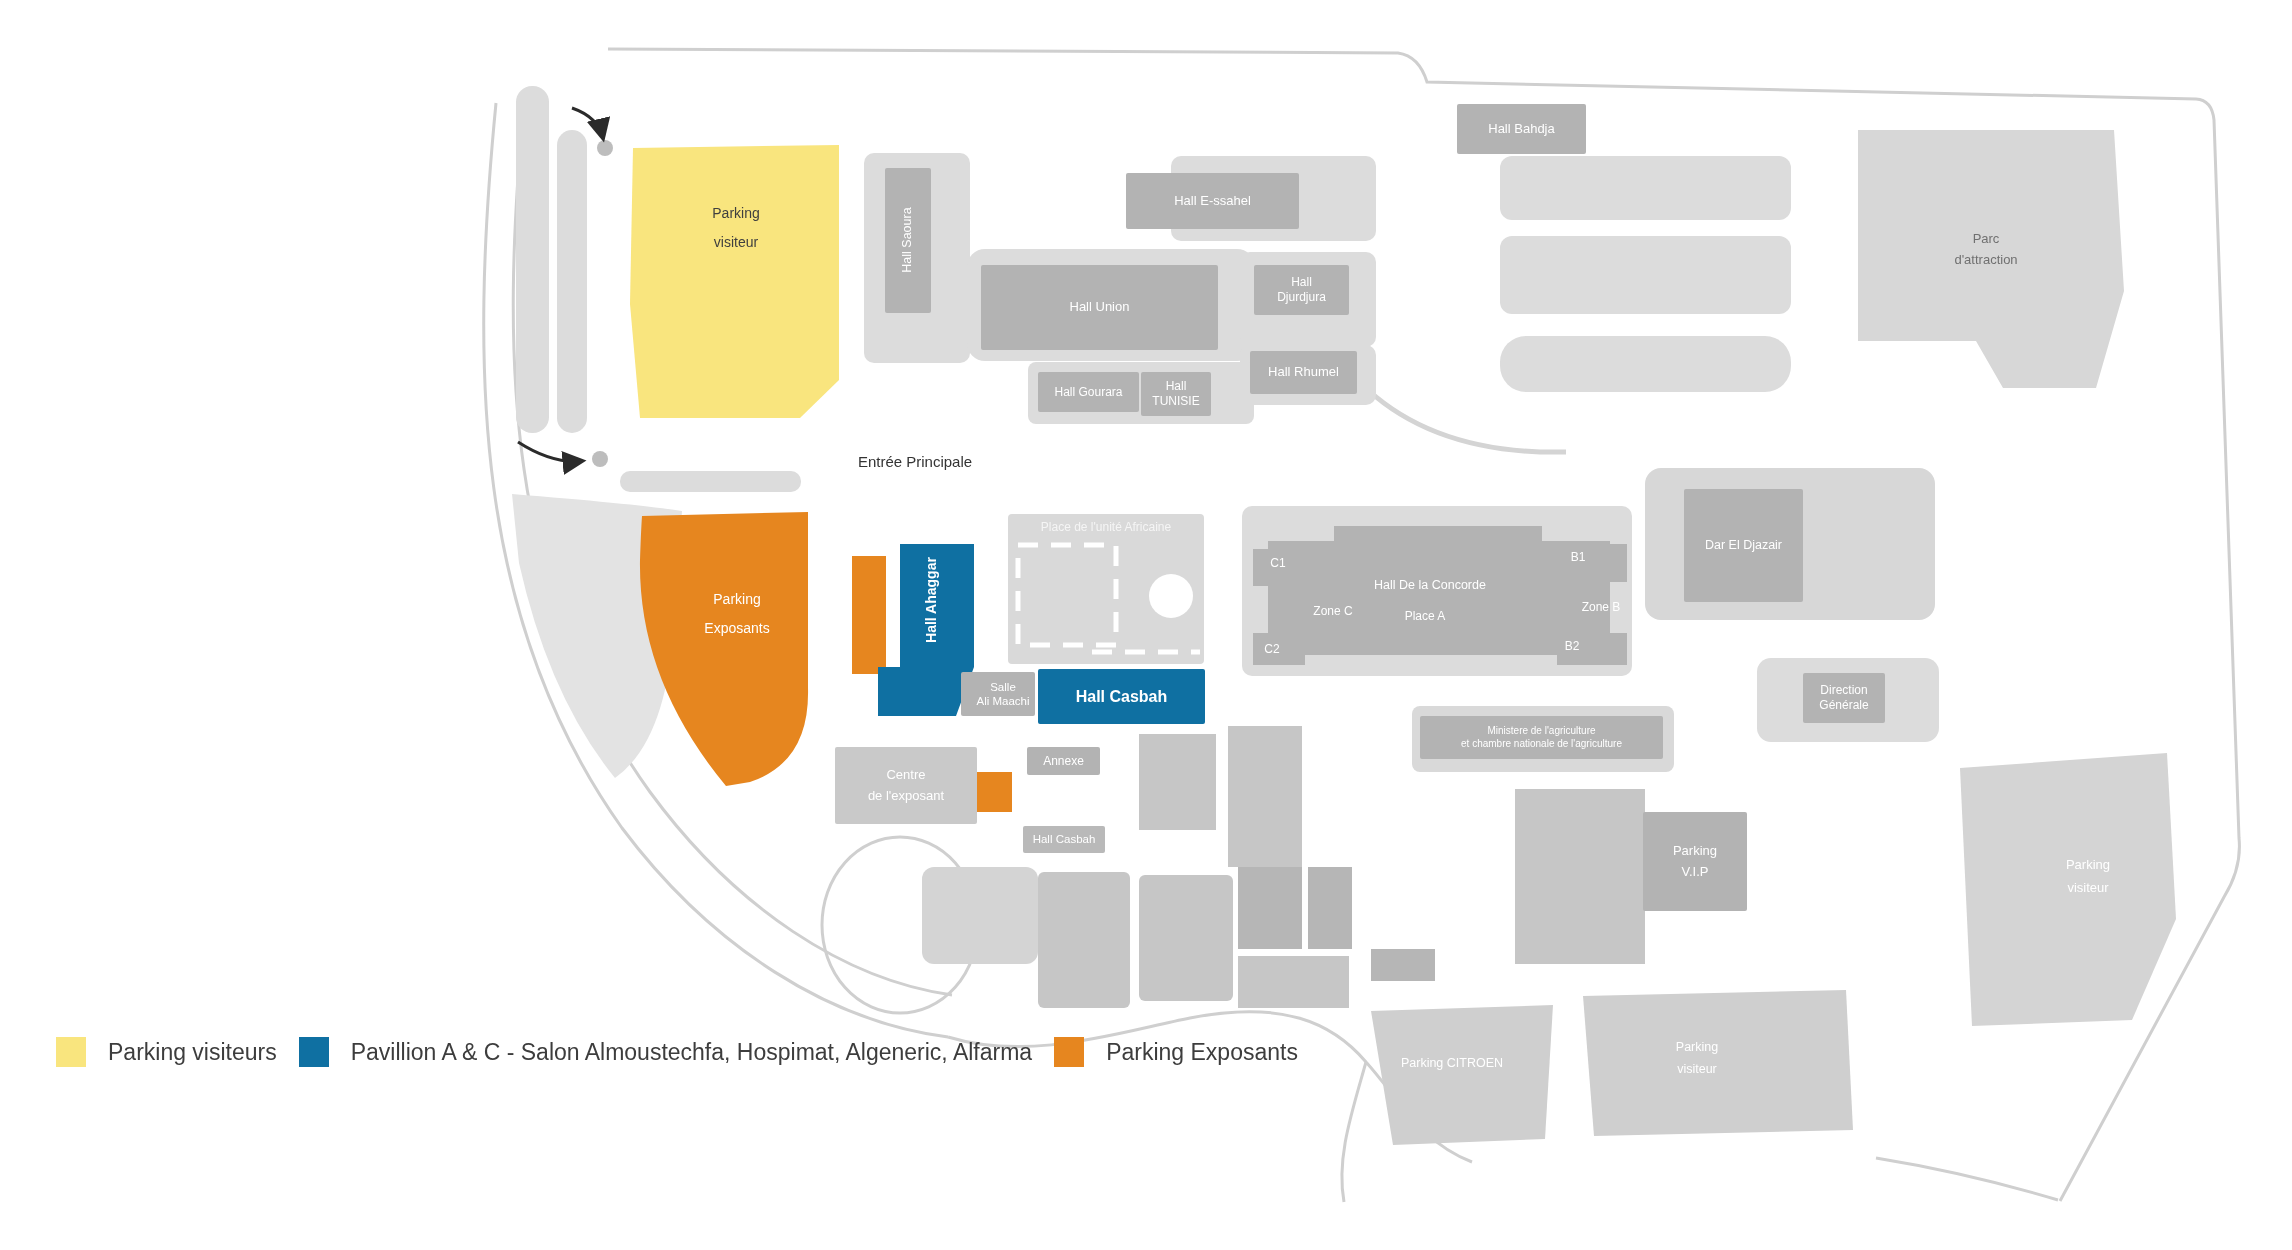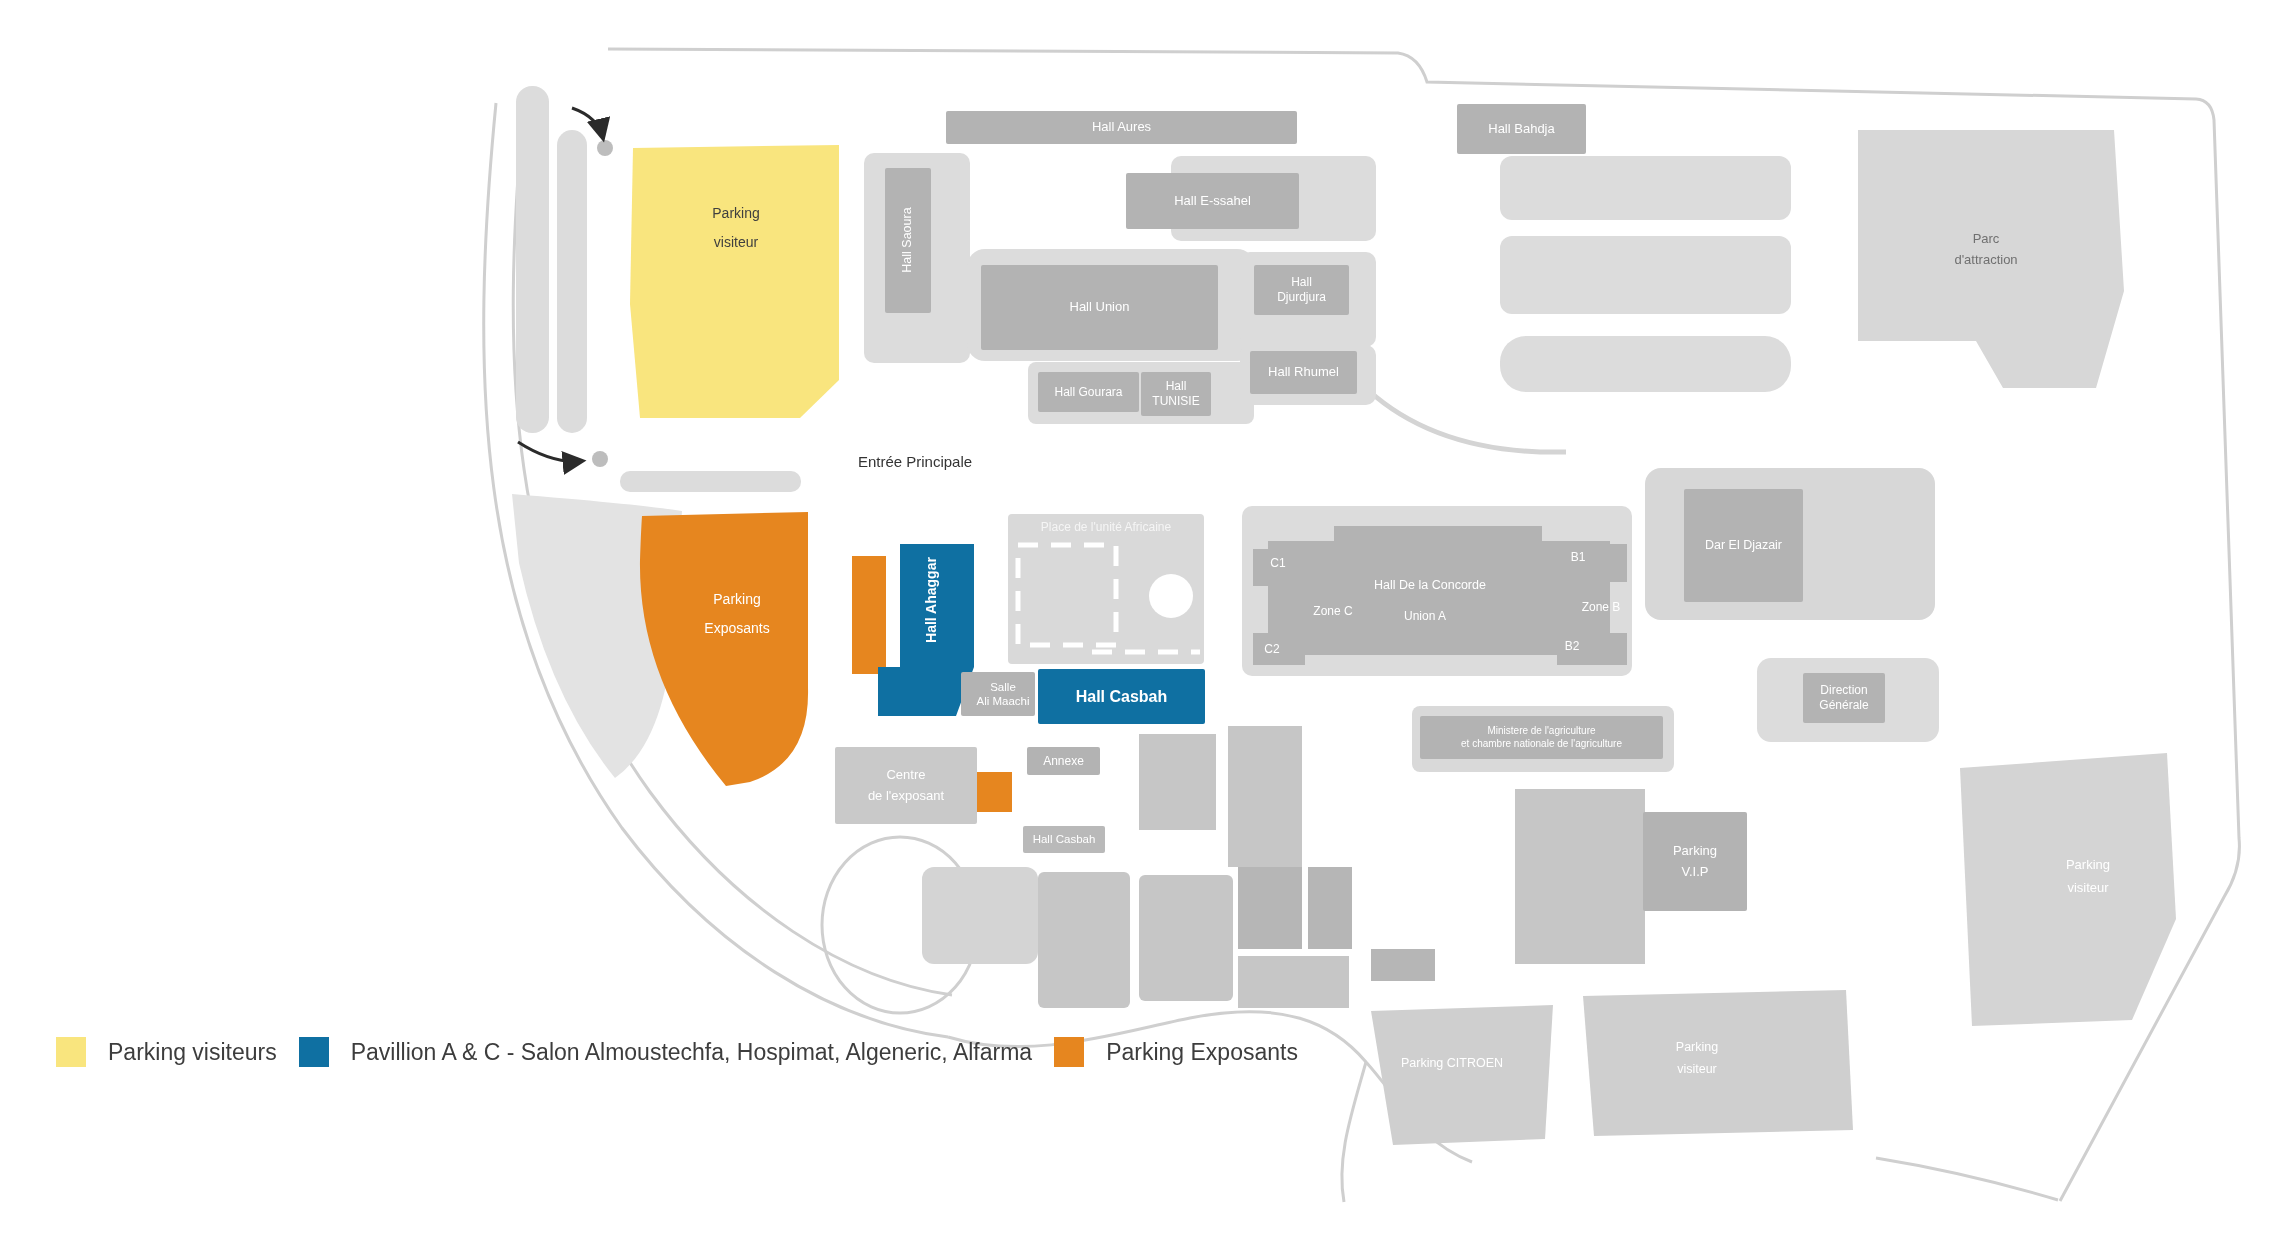--- a/index.html
+++ b/index.html
@@ -102,21 +102,20 @@
     <rect x="852" y="556" width="34" height="118" fill="#e6861f"></rect>
     <rect x="966" y="772" width="46" height="40" fill="#e6861f"></rect>
     <polygon points="900,544 974,544 974,667 956,716 878,716 878,667 900,667" fill="#0f70a2"></polygon>
 
     <circle cx="605" cy="148" r="8" fill="#bdbdbd"></circle>
     <circle cx="600" cy="459" r="8" fill="#bdbdbd"></circle>
     <path d="M 572,108 Q 598,117 603,138" stroke="#2b2b2b" stroke-width="3" fill="none" marker-end="url(#ah)"></path>
     <path d="M 518,442 Q 552,464 582,461" stroke="#2b2b2b" stroke-width="3" fill="none" marker-end="url(#ah)"></path>
   </svg>
 
-  <div class="bldg" style="left:946px;top:111px;width:351px;height:33px;">Hall Aures</div>
   <div class="bldg" style="left:1457px;top:104px;width:129px;height:50px;">Hall Bahdja</div>
 
   <div class="bldg" style="left:885px;top:168px;width:46px;height:145px;"></div>
   <div class="lbl rot fs125" style="left:833px;top:229px;width:150px;height:22px;">Hall Saoura</div>
 
   <div class="bldg" style="left:1126px;top:173px;width:173px;height:56px;">Hall E-ssahel</div>
   <div class="bldg" style="left:981px;top:265px;width:237px;height:85px;">Hall Union</div>
 
   <div class="bldg fs12" style="left:1254px;top:265px;width:95px;height:50px;">
     <div>
@@ -174,21 +173,21 @@
 
   <div class="bldg lh16" style="left:1643px;top:812px;width:104px;height:99px;">
     <div>
         <span class="ln">Parking</span>
         <span class="ln">V.I.P</span>
       </div>
   </div>
 
   <div class="lbl fs125" style="left:1340px;top:577px;width:180px;height:18px;">Hall De la Concorde</div>
   <div class="lbl fs12" style="left:1300px;top:603px;width:66px;height:16px;">Zone C</div>
-  <div class="lbl fs12" style="left:1392px;top:608px;width:66px;height:16px;">Union A</div>
+  <div class="lbl fs12" style="left:1392px;top:608px;width:66px;height:16px;">Place A</div>
   <div class="lbl fs12" style="left:1568px;top:599px;width:66px;height:16px;">Zone B</div>
   <div class="lbl fs12" style="left:1262px;top:555px;width:32px;height:16px;">C1</div>
   <div class="lbl fs12" style="left:1562px;top:549px;width:32px;height:16px;text-align:right;">B1</div>
   <div class="lbl fs12" style="left:1256px;top:641px;width:32px;height:16px;">C2</div>
   <div class="lbl fs12" style="left:1556px;top:638px;width:32px;height:16px;">B2</div>
 
   <div class="lbl dark lh20" style="left:661px;top:192px;width:150px;height:72px;font-size:14px;">
     <div>
         <span class="ln">Parking</span>
         <span class="ln">visiteur</span>

